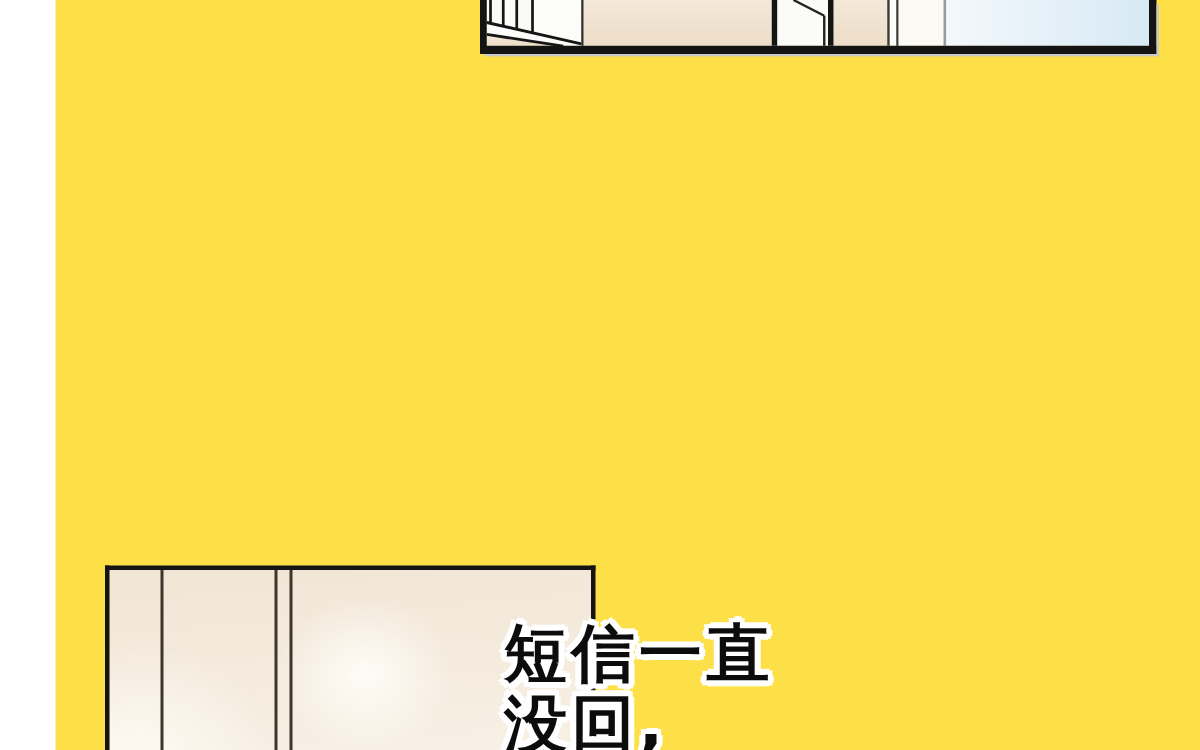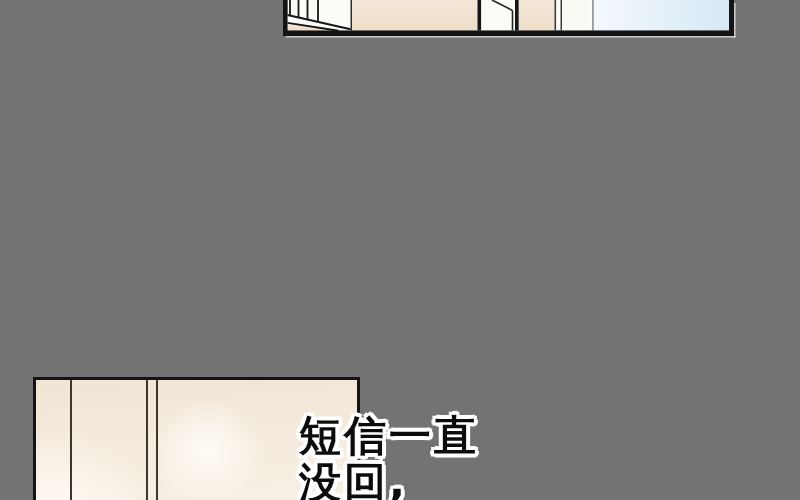--- a/index.html
+++ b/index.html
@@ -5,21 +5,22 @@
   * { margin:0; padding:0; box-sizing:border-box; }
   html, body { width:800px; height:500px; }
   body {
     position:relative;
     overflow:hidden;
     background:#ffffff;
     font-family:"DejaVu Sans","Liberation Sans",sans-serif;
   }
   .page {
     position:absolute; inset:0;
-    background:#737373;
+    background:#fde047;
+    margin-left:37px;
   }
 
   
   .top-panel {
     position:absolute;
     left:283px; top:0;
     width:453px; height:39px;
   }
   .top-panel svg { display:block; }
 

